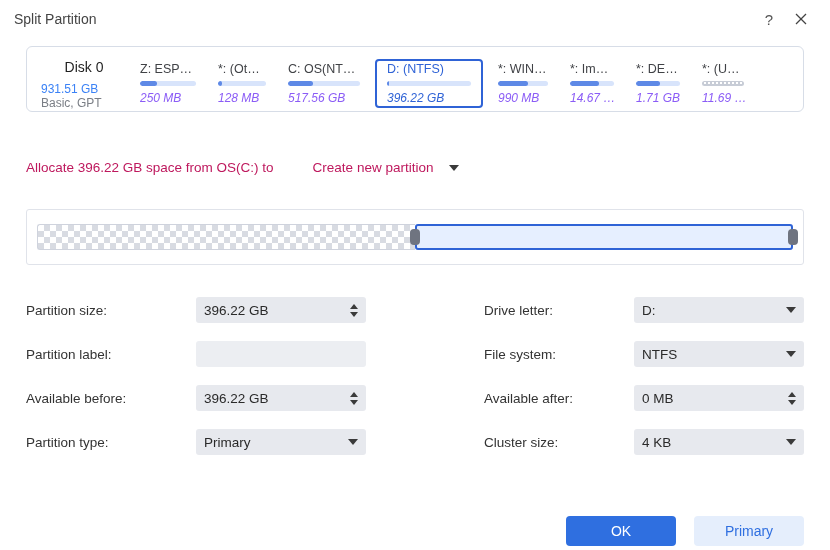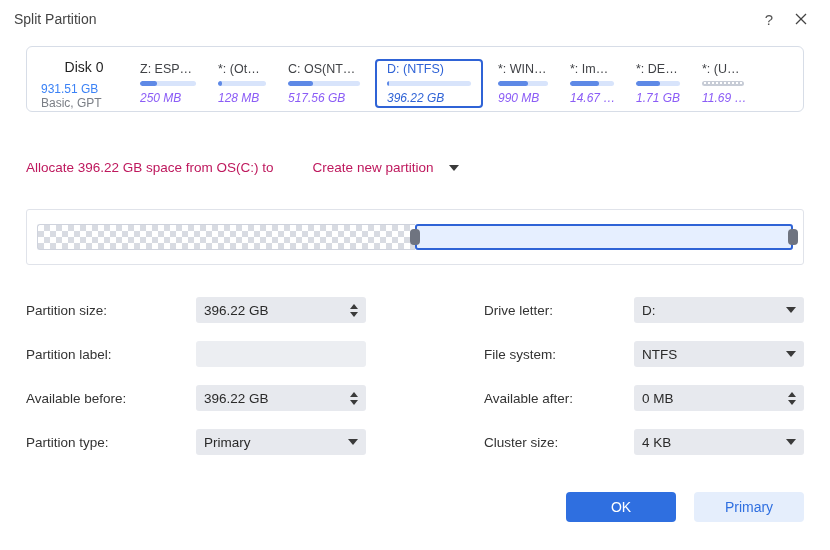--- a/index.html
+++ b/index.html
@@ -179,21 +179,21 @@
   }
   .spinner .down {
     width:0;height:0;
     border-left:4px solid transparent;
     border-right:4px solid transparent;
     border-top:5px solid #3a3a3a;
   }
 
   .footer {
     position:absolute;
-    right:26px; bottom:28px;
+    right:26px; bottom:4px;
     display:flex; gap:18px;margin-left:24px;
   }
   .btn {
     width:110px; height:30px;
     border-radius:4px;
     display:flex; align-items:center; justify-content:center;
     font-size:14px;
     cursor:pointer;
     user-select:none;
   }

